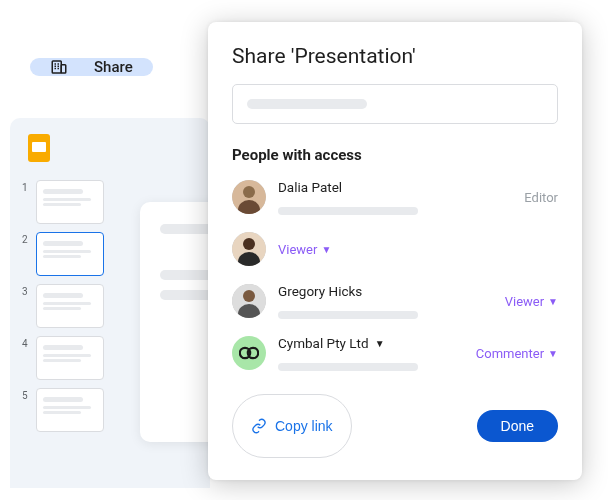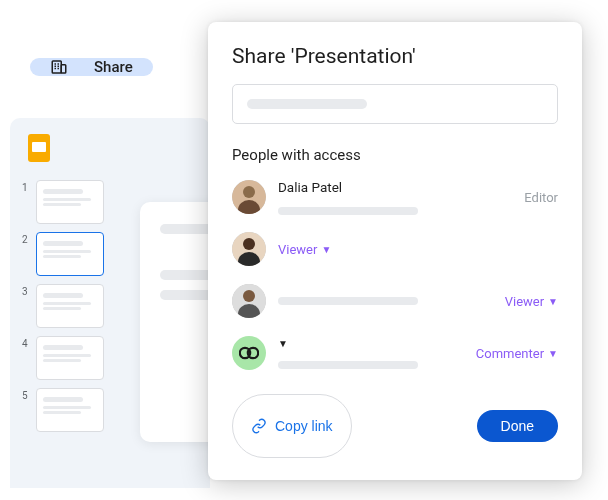--- a/index.html
+++ b/index.html
@@ -23,21 +23,21 @@
 .doc-bg { position: absolute; top: 202px; left: 140px; width: 180px; height: 240px; background: #fff; border-radius: 10px; box-shadow: 0 2px 12px rgba(0,0,0,0.08); padding: 22px 20px; }
 .doc-bg .t1 { height: 10px; width: 70px; background: #e8eaed; border-radius: 5px; margin-bottom: 36px; }
 .doc-bg .t2 { height: 10px; width: 90px; background: #e8eaed; border-radius: 5px; margin-bottom: 10px; }
 .doc-bg .t3 { height: 10px; width: 100px; background: #e8eaed; border-radius: 5px; }
 
 .dialog { position: absolute; top: 22px; left: 208px; width: 374px; background: #fff; border-radius: 8px; box-shadow: 0 4px 28px rgba(0,0,0,0.22), 0 0 4px rgba(0,0,0,0.08); padding: 22px 24px 22px 24px; }
 .dialog-title { font-size: 21px; font-weight: 400; color: #1f1f1f; margin-bottom: 16px; }
 .people-input { width: 100%; height: 40px; border: 1px solid #dadce0; border-radius: 5px; padding: 0 14px; display: flex; align-items: center; margin-bottom: 22px; }
 .people-input .ph { height: 10px; width: 120px; background: #e8eaed; border-radius: 5px; }
 
-.section-h { font-size: 15px; font-weight: 400; color: #1f1f1f; margin-bottom: 12px; }
+.section-h { font-size: 15px; font-weight: 700; color: #1f1f1f; margin-bottom: 12px; }
 
 .access-row { display: flex; align-items: center; margin-bottom: 10px; min-height: 42px; }
 .avatar { width: 34px; height: 34px; border-radius: 50%; flex-shrink: 0; margin-right: 12px; background: #ccc; overflow: hidden; }
 .avatar svg { width: 100%; height: 100%; }
 .org-avatar { width: 34px; height: 34px; border-radius: 50%; background: #a8e6a8; display: flex; align-items: center; justify-content: center; margin-right: 12px; flex-shrink: 0; }
 .info-col { flex: 1; display: flex; flex-direction: column; gap: 12px; }
 .name-line { display: flex; align-items: center; gap: 6px; font-size: 13.5px; color: #1f1f1f; }
 .sub-bar { height: 8px; width: 140px; background: #e8eaed; border-radius: 4px; }
 .role { font-size: 13px; color: #8b5cf6; display: flex; align-items: center; gap: 4px; }
 .role.owner { color: #9aa0a6; }
@@ -159,38 +159,40 @@
 
   <div class="access-row">
     <div class="avatar">
       <svg viewBox="0 0 34 34">
           <circle cx="17" cy="17" r="17" fill="#ddd"></circle>
           <circle cx="17" cy="12" r="6" fill="#7a5a40"></circle>
           <ellipse cx="17" cy="30" rx="11" ry="10" fill="#555"></ellipse>
         </svg>
     </div>
     <div class="info-col">
+      <div class="name-line">Gregory Hicks</div>
       <div class="sub-bar"></div>
     </div>
     <div class="role">
       <span>Viewer</span>
       <span class="caret">▼</span>
     </div>
   </div>
 
   <div class="section2">
     <div class="access-row">
       <div class="org-avatar">
         <svg width="20" height="14" viewBox="0 0 20 14">
             <circle cx="6" cy="7" r="5.2" fill="none" stroke="#1a1a1a" stroke-width="2.2"></circle>
             <circle cx="14" cy="7" r="5.2" fill="none" stroke="#1a1a1a" stroke-width="2.2"></circle>
           </svg>
       </div>
       <div class="info-col">
         <div class="name-line">
+          <span>Cymbal Pty Ltd</span>
           <span class="caret">▼</span>
         </div>
         <div class="sub-bar"></div>
       </div>
       <div class="role">
         <span>Commenter</span>
         <span class="caret">▼</span>
       </div>
     </div>
   </div>

